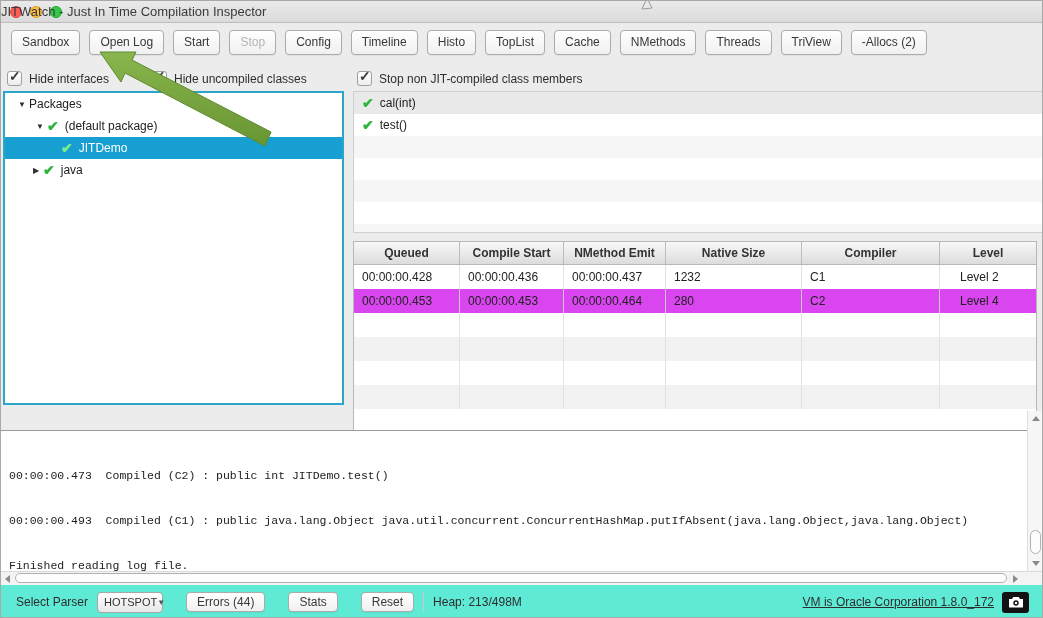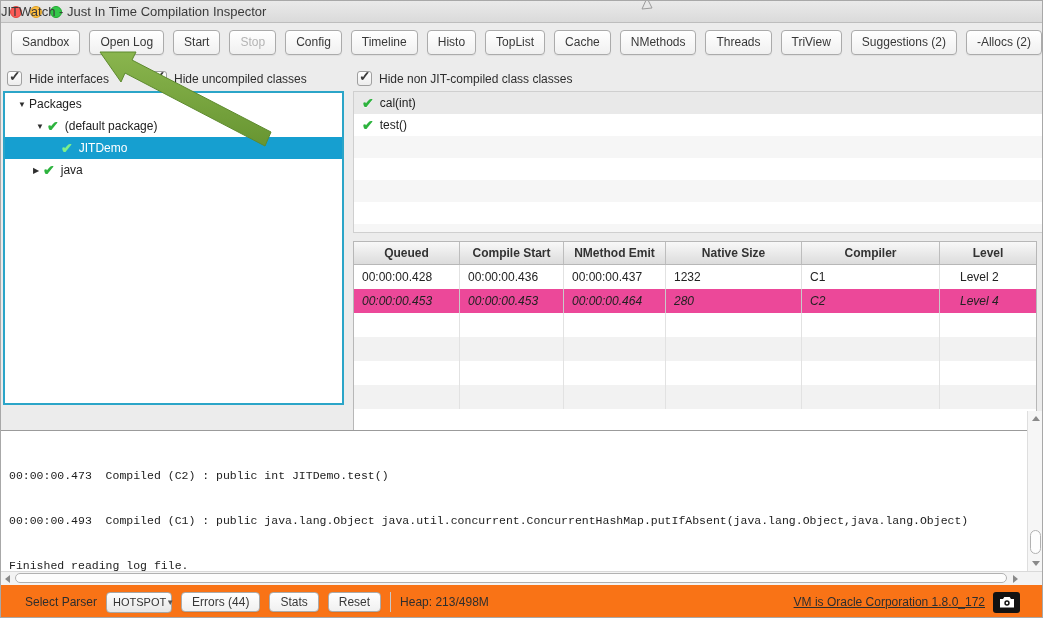--- a/index.html
+++ b/index.html
@@ -84,21 +84,21 @@
     display:flex; align-items:center; justify-content:center;
     font-weight:bold; color:#333; border-right:1px solid #bdbdbd; height:100%;
   }
   .th:last-child { border-right:none; }
   .trow { height:24px; }
   .td {
     display:flex; align-items:center; padding-left:8px; color:#222;
     border-right:1px solid #e2e2e2; height:100%; overflow:hidden; white-space:nowrap;
   }
   .td:last-child { border-right:none;margin-left:12px; }
-  .trow.alt  { background:#ec4899;font-style:italic; }
+  .trow.alt  { background:#d946ef; }
   .trow.alt .td { border-right-color:#c9c9c9; }
   .trow.e-odd { background:#f2f2f2; }
   
   .log-panel {
     position:absolute; left:0; top:429px; width:1043px; height:161px;
     background:#ffffff; border-top:1px solid #9b9b9b;
     font-family:"Liberation Mono", monospace; font-size:11.5px; line-height:15px;
     color:#1c1c1c; padding:7px 20px 0 8px; white-space:pre; overflow:hidden;
   }
   
@@ -122,30 +122,30 @@
     border-top:4px solid transparent; border-bottom:4px solid transparent; border-right:5px solid #8a8a8a; }
   .tri-right { position:absolute; right:26px; top:3px; width:0; height:0;
     border-top:4px solid transparent; border-bottom:4px solid transparent; border-left:5px solid #8a8a8a; }
   .hthumb {
     position:absolute; left:14px; top:1px; width:992px; height:10px;
     background:#fdfdfd; border:1px solid #b1b1b1; border-radius:5px;
   }
   
   .statusbar {
     position:absolute; left:0; top:584px; width:1043px; height:34px;
-    display:flex; align-items:center; gap:9px; padding:0 24px;
-    background:#f97316; font-size:12px; color:#2e2e2e;
+    display:flex; align-items:center; gap:9px; padding:0 15px;
+    background:#5eead4; font-size:12px; color:#2e2e2e;
   }
   .combo {
     width:66px; height:21px; display:flex; align-items:center; justify-content:space-between;
     padding:0 6px; border:1px solid #a6a6a6; border-radius:4px;
     background:linear-gradient(#ffffff,#e7e7e7); font-size:11px; color:#333;
   }
   .combo .caret { font-size:8px; color:#555; }
-  .sbtn { height:20px; }
+  .sbtn { height:20px;margin-left:14px; }
   .vdivider { width:1px; height:20px; background:#c8c8c8; }
   .right-group { margin-left:auto; display:flex; align-items:center; gap:8px;text-decoration:underline; }
   .camera-btn {
     width:27px; height:21px; background:#121212; border-radius:3px;
     display:flex; align-items:center; justify-content:center;
   }
   
   .overlay { position:absolute; left:0; top:0; pointer-events:none; z-index:60; }
 </style>
 </head>
@@ -168,42 +168,41 @@
     <button class="btn">Start</button>
     <button class="btn disabled">Stop</button>
     <button class="btn">Config</button>
     <button class="btn">Timeline</button>
     <button class="btn">Histo</button>
     <button class="btn">TopList</button>
     <button class="btn">Cache</button>
     <button class="btn">NMethods</button>
     <button class="btn">Threads</button>
     <button class="btn">TriView</button>
-    <button class="btn">Suggestions (2)</button>
     <button class="btn">-Allocs (2)</button>
 
   </div>
 
   <div class="filter-item" style="left:6px;">
     <span class="checkbox">
         <span class="mark">✓</span>
       </span>
     <span>Hide interfaces</span>
   </div>
   <div class="filter-item" style="left:151px;">
     <span class="checkbox">
         <span class="mark">✓</span>
       </span>
     <span>Hide uncompiled classes</span>
   </div>
   <div class="filter-item" style="left:356px;">
     <span class="checkbox">
         <span class="mark">✓</span>
       </span>
-    <span>Hide non JIT-compiled class classes</span>
+    <span>Stop non JIT-compiled class members</span>
   </div>
 
   <div class="tree-panel">
     <div class="tree-row" style="padding-left:10px;">
       <span class="expander">▼</span>
       <span>Packages</span>
     </div>
     <div class="tree-row" style="padding-left:28px;">
       <span class="expander">▼</span>
       <span class="gcheck">✔</span>

